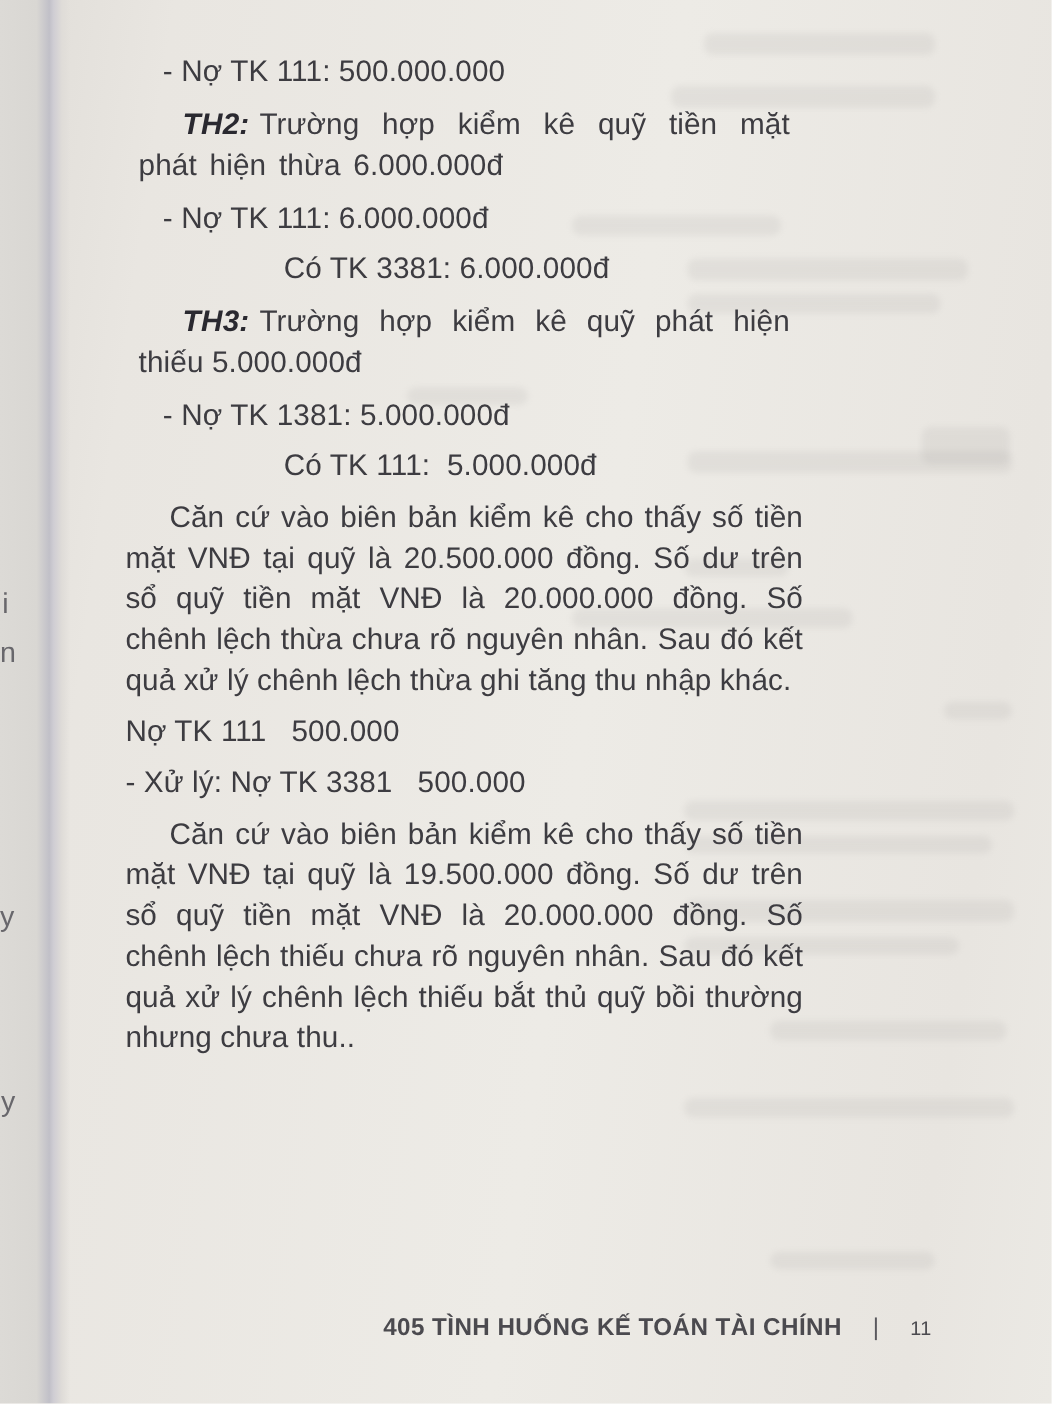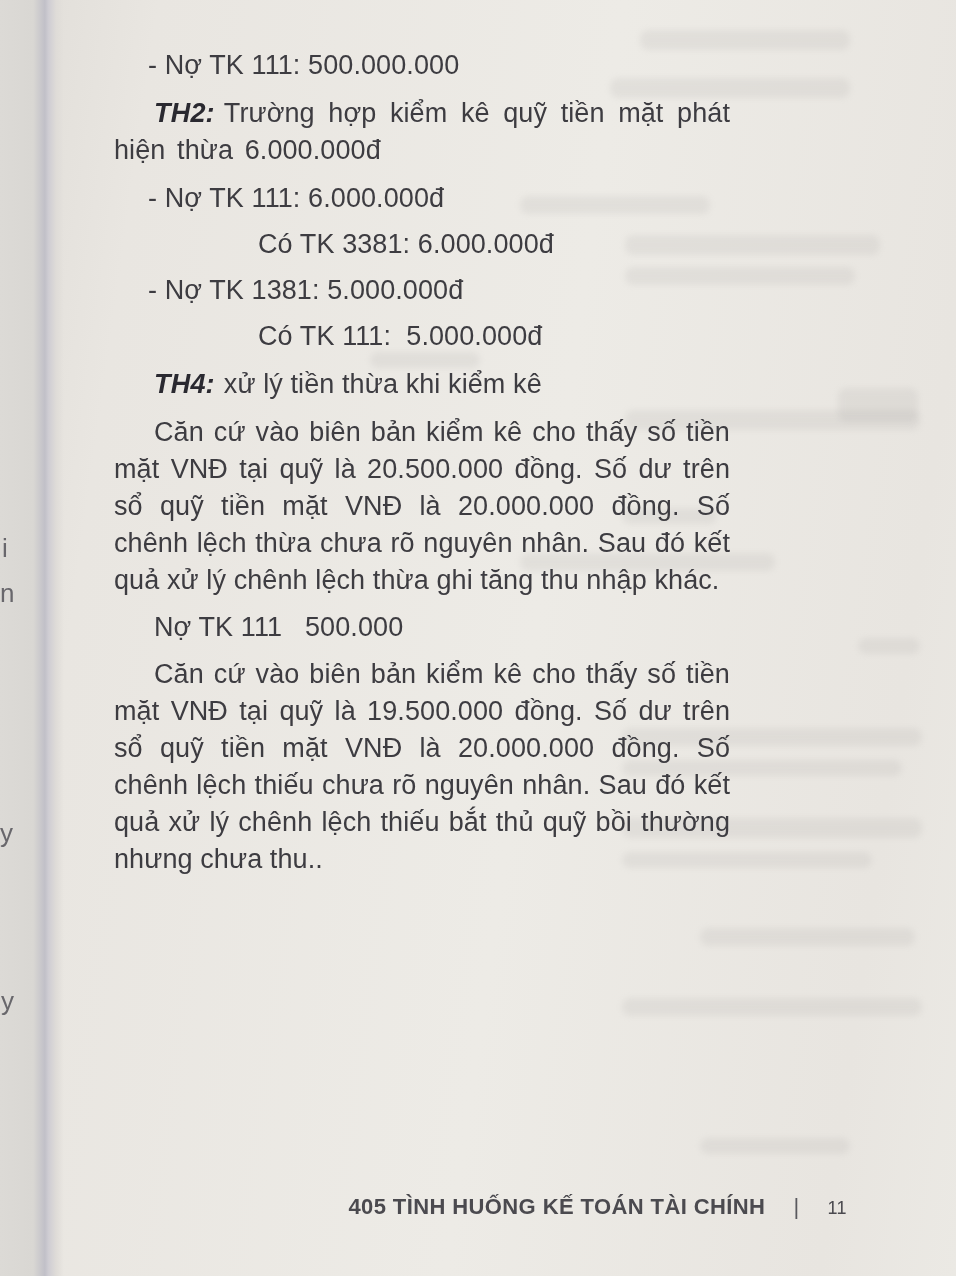--- a/index.html
+++ b/index.html
@@ -25,27 +25,27 @@
   }
   .page-text{
     position:absolute;left:0;top:0;width:780px;box-sizing:border-box;
     padding:38px 50px 0 114px;
     font-size:27px;line-height:37px;
     letter-spacing:.1px;
   }
   .line{margin:9px 0;white-space:pre-wrap;}
   .entry{margin-left:34px;}
   .credit{margin-left:144px;}
-  .entry2{margin-left:40px;}
+  .entry2{}
   .credit2{margin-left:226px;}
   .para{
     text-align:justify;text-indent:40px;margin:10px 0;white-space:normal;
   }
   .th-para{
-    text-align:justify;text-indent:40px;margin:11px 0;white-space:normal;
+    text-align:justify;text-indent:40px;margin:11px 12px;white-space:normal;
   }
   .th-wide{word-spacing:4px;}
   .th-lead{
     font-weight:bold;font-style:italic;color:#2a2930;margin-right:9px;letter-spacing:.2px;
   }
   .footer{
     position:absolute;top:1194px;right:109px;
     display:flex;align-items:baseline;gap:28px;
     font-size:22px;font-weight:bold;color:#4b4a4f;letter-spacing:.4px;
   }
@@ -85,32 +85,33 @@
 
   <div class="line entry">- Nợ TK 111: 500.000.000</div>
 
   <div class="line th-para th-wide">
     <span class="th-lead">TH2:</span><span>Trường hợp kiểm kê quỹ tiền mặt phát hiện thừa 6.000.000đ</span>
   </div>
 
   <div class="line entry">- Nợ TK 111: 6.000.000đ</div>
   <div class="line credit">Có TK 3381: 6.000.000đ</div>
 
+  <div class="line th-para">
+    <span class="th-lead">TH3:</span><span>Trường hợp kiểm kê quỹ phát hiện thiếu 5.000.000đ</span>
+  </div>
 
   <div class="line entry">- Nợ TK 1381: 5.000.000đ</div>
   <div class="line credit">Có TK 111:  5.000.000đ</div>
 
 
-  <div class="line th-para">
-    <span class="th-lead">TH4:</span><span>xử lý tiền thừa khi kiểm kê</span>
-  </div>
 
   <div class="para">Căn cứ vào biên bản kiểm kê cho thấy số tiền mặt VNĐ tại quỹ là 20.500.000 đồng. Số dư trên sổ quỹ tiền mặt VNĐ là 20.000.000 đồng. Số chênh lệch thừa chưa rõ nguyên nhân. Sau đó kết quả xử lý chênh lệch thừa ghi tăng thu nhập khác.</div>
 
   <div class="line entry2">Nợ TK 111   500.000</div>
+  <div class="line entry2">- Xử lý: Nợ TK 3381   500.000</div>
 
 
   <div class="para">Căn cứ vào biên bản kiểm kê cho thấy số tiền mặt VNĐ tại quỹ là 19.500.000 đồng. Số dư trên sổ quỹ tiền mặt VNĐ là 20.000.000 đồng. Số chênh lệch thiếu chưa rõ nguyên nhân. Sau đó kết quả xử lý chênh lệch thiếu bắt thủ quỹ bồi thường nhưng chưa thu..</div>
 
 </div>
 
 <div class="footer">
   <span>405 TÌNH HUỐNG KẾ TOÁN TÀI CHÍNH</span>
   <span class="sep">|</span>
   <span class="pnum">11</span>

